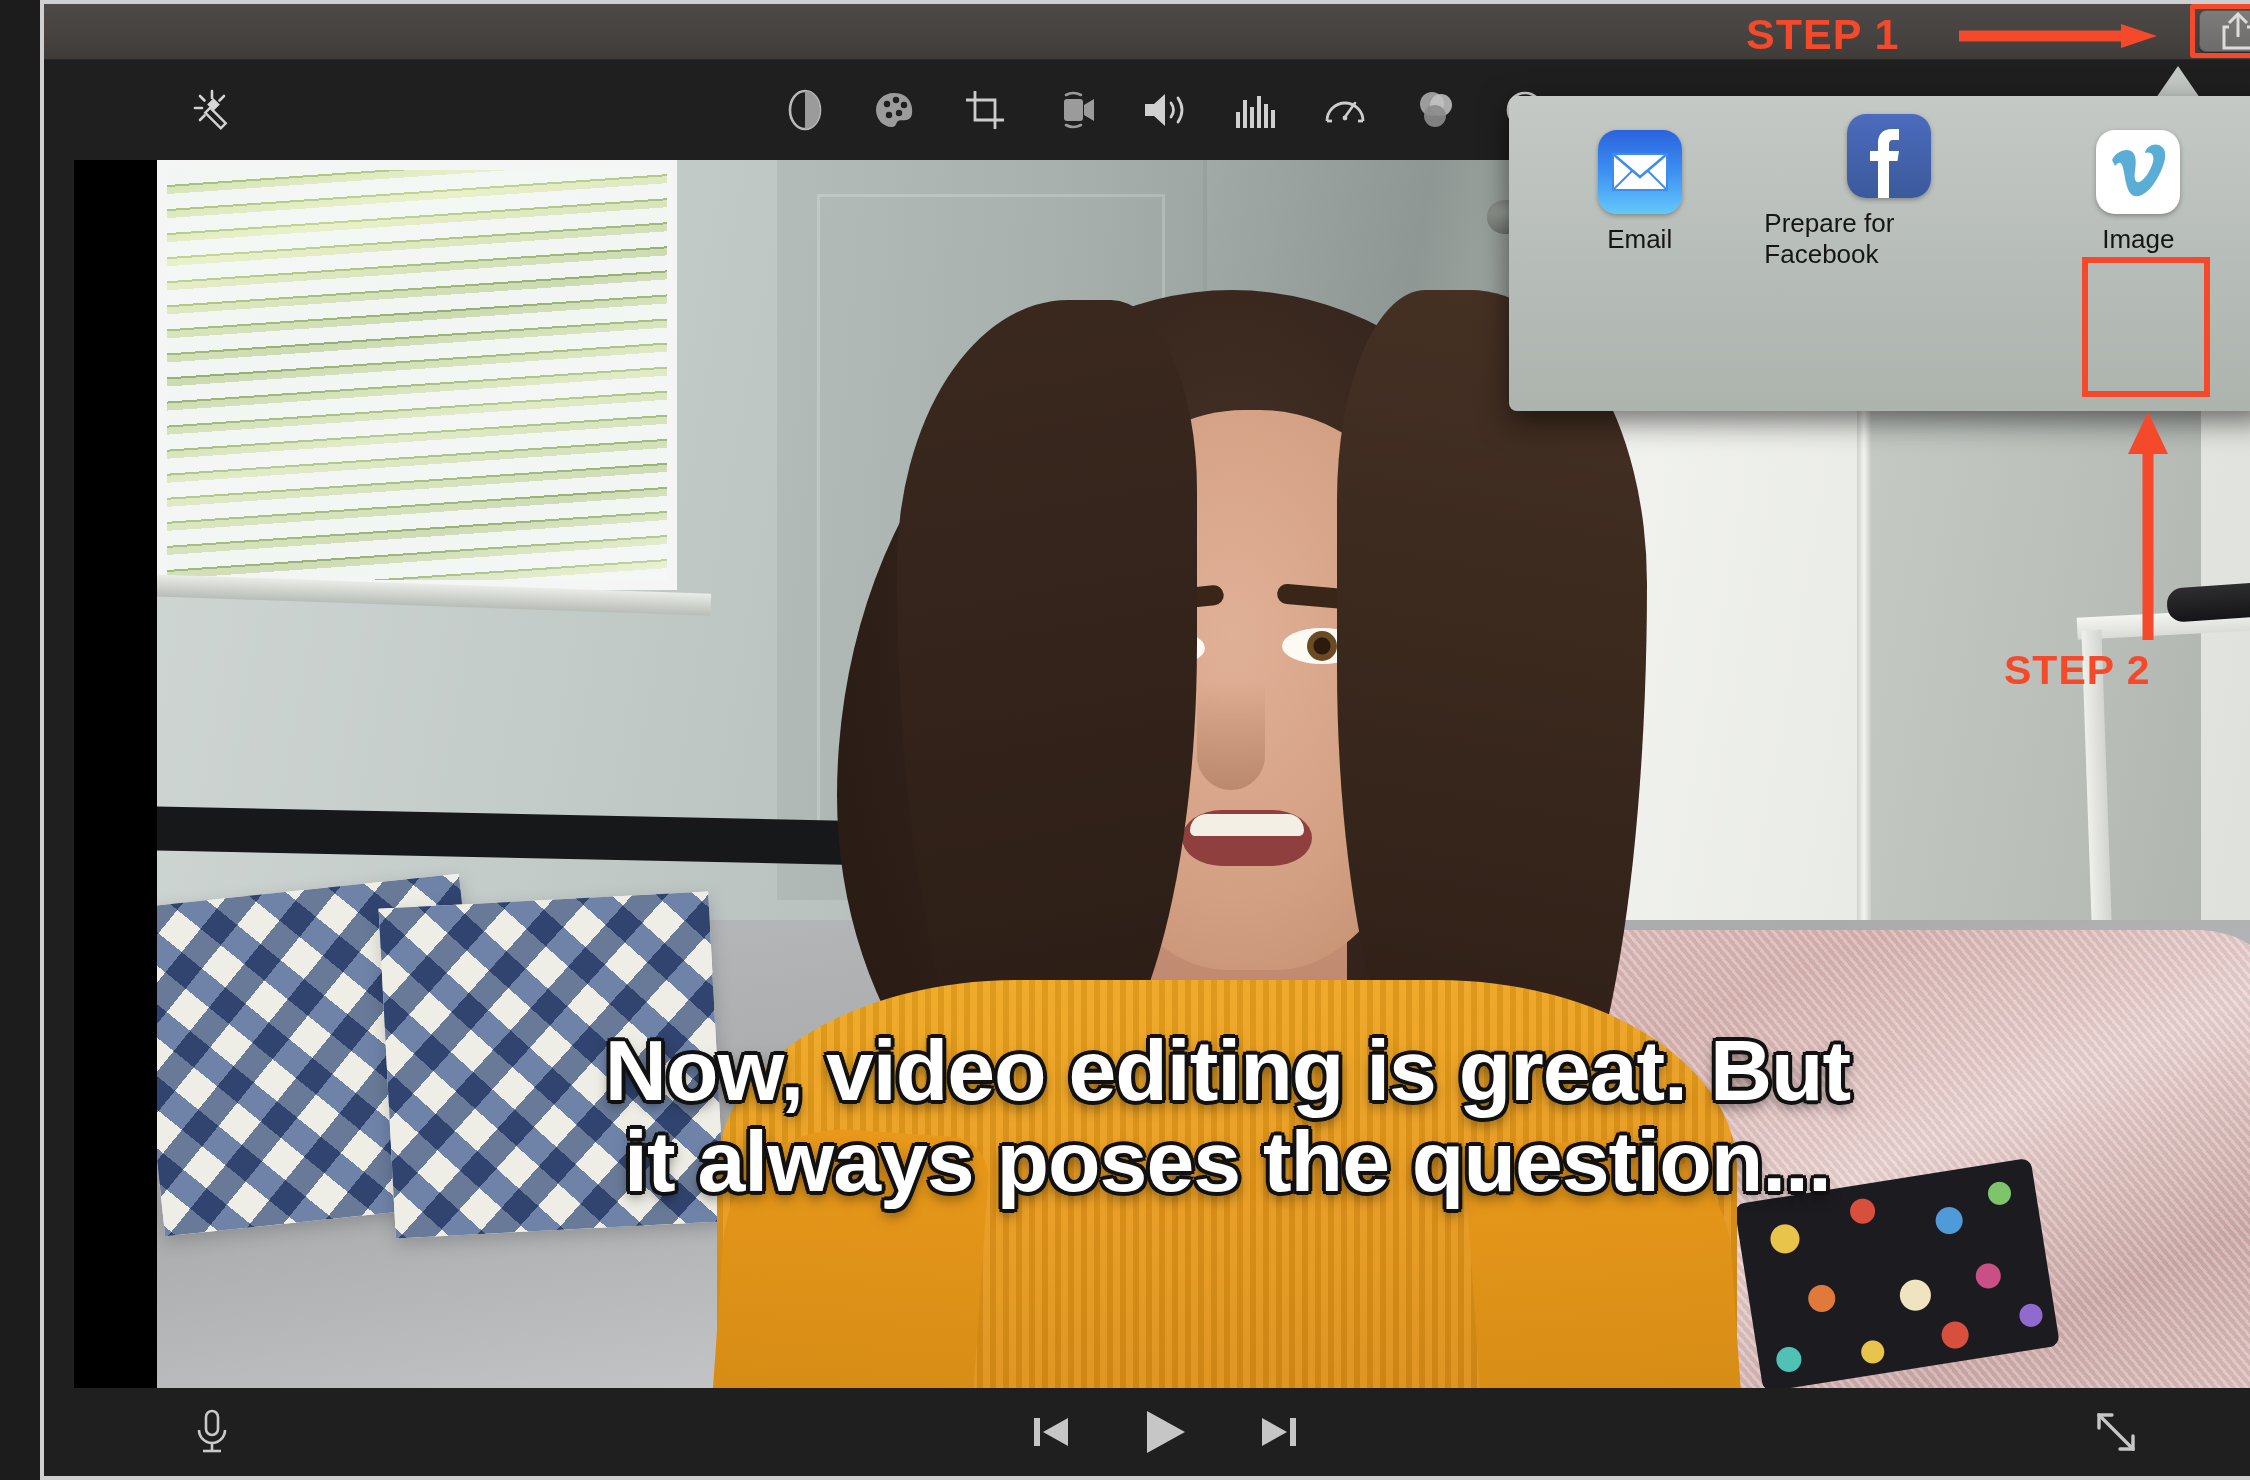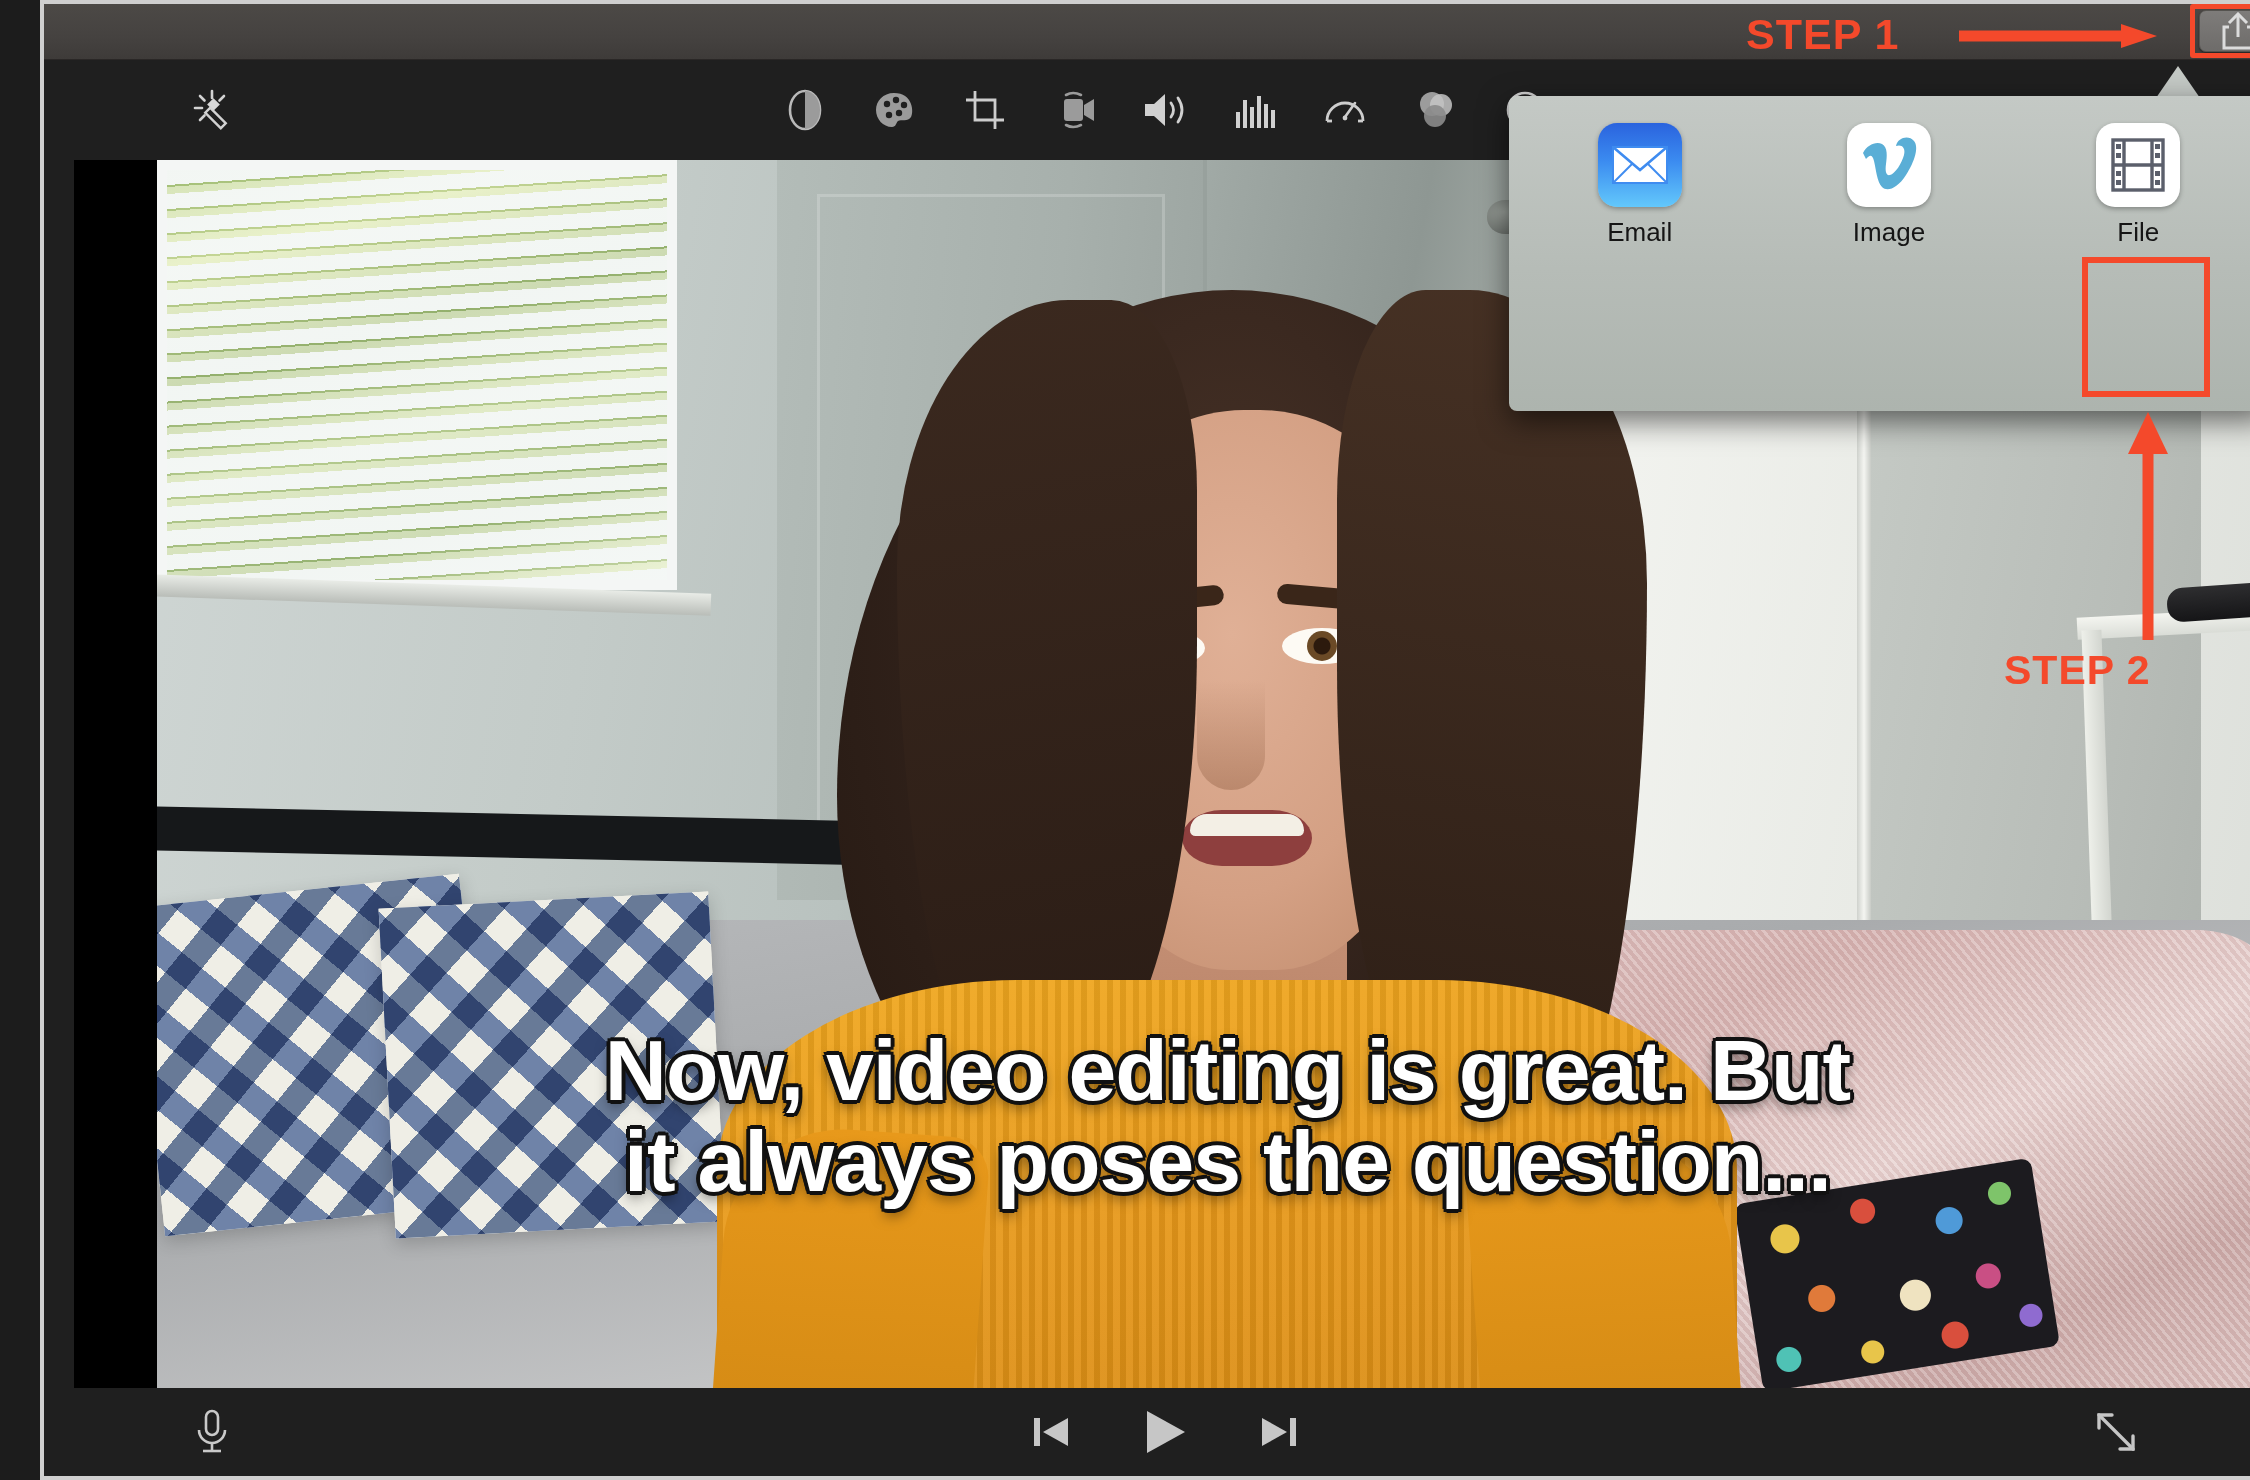--- a/index.html
+++ b/index.html
@@ -637,52 +637,39 @@
             <rect x="2" y="3" width="54" height="36" fill="#ffffff" stroke="#3f8cf0" stroke-width="2"></rect>
             <polyline points="2,3 29,26 56,3" fill="none" stroke="#3f8cf0" stroke-width="2.6"></polyline>
             <polyline points="2,39 21,20" fill="none" stroke="#3f8cf0" stroke-width="2"></polyline>
             <polyline points="56,39 37,20" fill="none" stroke="#3f8cf0" stroke-width="2"></polyline>
           </svg>
         </div>
         <div class="share-label">Email</div>
       </div>
 
 
+      <div class="share-item">
+        <div class="app-icon ic-fb">
+          <svg width="84" height="84" viewBox="0 0 84 84">
+            <path d="M52 26 H46 C43 26 42 27.5 42 30.5 V37 H52 L50.5 47 H42 V84 H31 V47 H23 V37 H31 V29 C31 20 36 15 45 15 H52 Z" fill="#ffffff"></path>
+          </svg>
+        </div>
+        <div class="share-label">Prepare for Facebook</div>
+      </div>
 
       <div class="share-item">
         <div class="app-icon ic-white">
           <svg width="64" height="60" viewBox="0 0 64 60">
             <path d="M6 18 C10 10 19 6 25 9 C31 12 30 22 29 29 C28 36 29 41 33 40 C38 39 45 28 47 20 C49 12 44 9 39 11 C41 2 52 0 57 6 C62 12 58 26 49 40 C40 54 30 57 25 52 C20 47 19 34 17 26 C15 18 12 21 9 24 Z" fill="#5aaed6"></path>
           </svg>
         </div>
         <div class="share-label">Image</div>
       </div>
 
 
-      <div class="share-item">
-        <div class="app-icon ic-white">
-          <svg width="58" height="56" viewBox="0 0 58 56">
-            <rect x="4" y="3" width="50" height="50" fill="none" stroke="#5b5f6b" stroke-width="3.4"></rect>
-            <line x1="4" y1="28" x2="54" y2="28" stroke="#5b5f6b" stroke-width="3.4"></line>
-            <line x1="15" y1="3" x2="15" y2="53" stroke="#5b5f6b" stroke-width="3.4"></line>
-            <line x1="43" y1="3" x2="43" y2="53" stroke="#5b5f6b" stroke-width="3.4"></line>
-            <g fill="#5b5f6b">
-              <rect x="7" y="7" width="5" height="5"></rect>
-              <rect x="7" y="16" width="5" height="5"></rect>
-              <rect x="7" y="34" width="5" height="5"></rect>
-              <rect x="7" y="43" width="5" height="5"></rect>
-              <rect x="46" y="7" width="5" height="5"></rect>
-              <rect x="46" y="16" width="5" height="5"></rect>
-              <rect x="46" y="34" width="5" height="5"></rect>
-              <rect x="46" y="43" width="5" height="5"></rect>
-            </g>
-          </svg>
-        </div>
-        <div class="share-label">File</div>
-      </div>
 
     </div>
     <div class="file-hl"></div>
   </div>
 
   <svg class="step2-arrow" viewBox="0 0 40 228">
     <line x1="20" y1="228" x2="20" y2="38" stroke="#f4492b" stroke-width="11"></line>
     <polygon points="20,0 40,42 0,42" fill="#f4492b"></polygon>
   </svg>
   <div class="step2-label">STEP 2</div>

